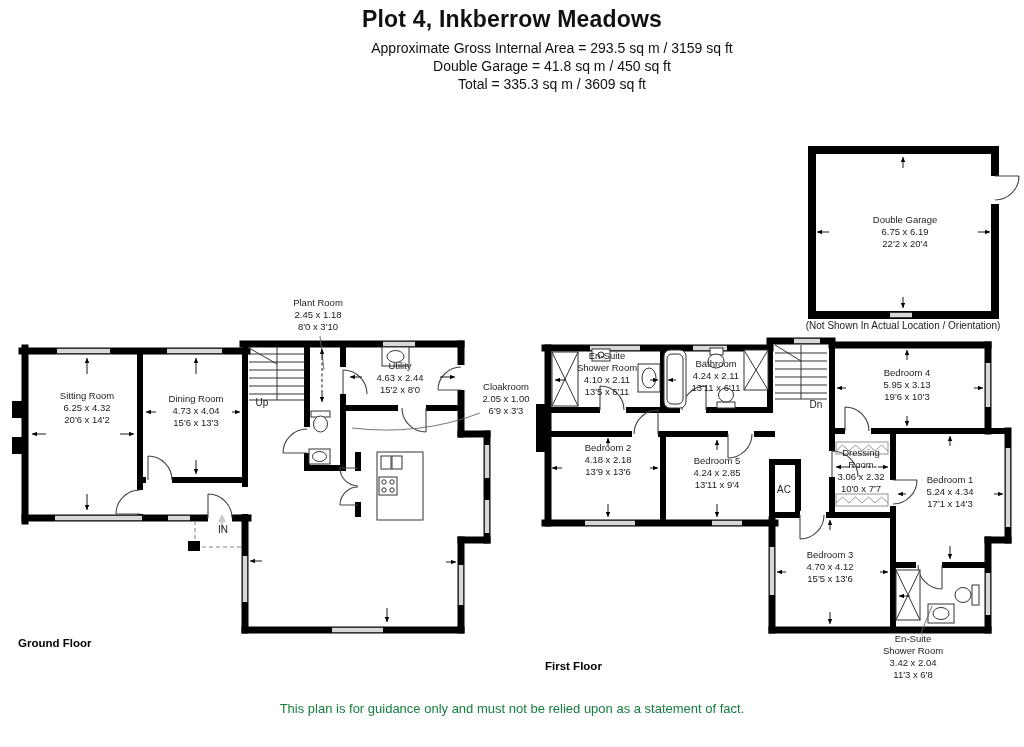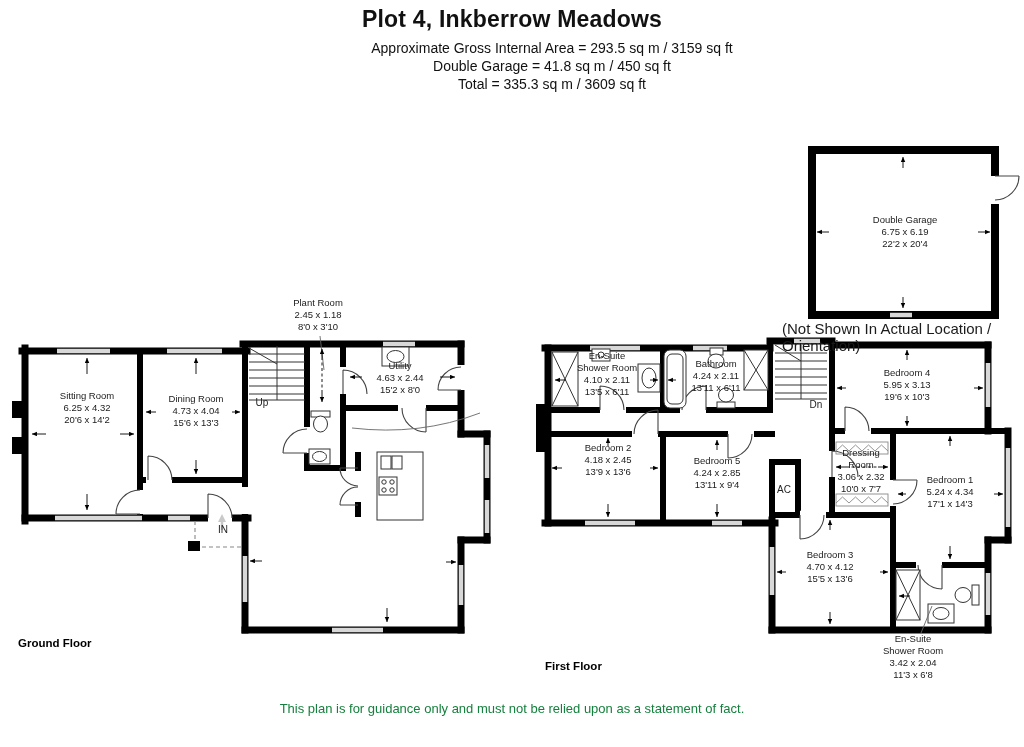--- a/index.html
+++ b/index.html
@@ -5,21 +5,21 @@
   html,body{margin:0;padding:0;background:#fff;}
   #stage{position:relative;width:1024px;height:747px;background:#ffffff;overflow:hidden;
          font-family:"Liberation Sans", sans-serif;color:#111;}
   svg{position:absolute;left:0;top:0;}
   .title{position:absolute;top:6px;left:0;width:100%;text-align:center;
          font-size:23px;font-weight:bold;letter-spacing:0.2px;}
   .sub{position:absolute;left:8px;width:100%;text-align:center;font-size:14px;margin-left:32px;}
   .lbl{position:absolute;font-size:9.5px;line-height:12px;text-align:center;color:#1b1b1b;}
   .tag{position:absolute;font-size:10px;line-height:11px;text-align:center;color:#222;}
   .floor-label{position:absolute;font-size:11.5px;font-weight:bold;color:#000;}
-  .note{position:absolute;font-size:15px;color:#1b1b1b;}
+  .note{position:absolute;font-size:10px;text-align:center;color:#1b1b1b;}
   .disclaimer{position:absolute;top:701px;left:0;width:100%;text-align:center;font-size:13px;color:#15803d;}
   .wall{stroke:#000;stroke-width:7;fill:none;stroke-linecap:square;}
   .wall8{stroke:#000;stroke-width:8;fill:none;stroke-linecap:square;}
   .iwall{stroke:#000;stroke-width:6;fill:none;stroke-linecap:square;}
   .open{stroke:#fff;stroke-width:8.5;fill:none;stroke-linecap:butt;}
   .win{stroke:#d8d8d8;stroke-width:4.5;fill:none;stroke-linecap:butt;}
   .door{stroke:#444;stroke-width:1.1;fill:none;}
   .thin{stroke:#333;stroke-width:1;fill:none;}
   .fix{stroke:#333;stroke-width:1;fill:#fff;}
   .dim{stroke:#000;stroke-width:0.9;fill:none;}
@@ -324,20 +324,25 @@
   <div class="lbl" style="left:270px;top:297px;width:96px;">
     <div>Plant Room</div>
     <div>2.45 x 1.18</div>
     <div>8'0 x 3'10</div>
   </div>
   <div class="lbl" style="left:352px;top:360px;width:96px;">
     <div>Utility</div>
     <div>4.63 x 2.44</div>
     <div>15'2 x 8'0</div>
   </div>
+  <div class="lbl" style="left:460px;top:381px;width:92px;">
+    <div>Cloakroom</div>
+    <div>2.05 x 1.00</div>
+    <div>6'9 x 3'3</div>
+  </div>
   <div class="tag" style="left:246px;top:397px;width:32px;">Up</div>
   <div class="tag" style="left:208px;top:524px;width:30px;">IN</div>
   <div class="floor-label" style="left:18px;top:637px;">Ground Floor</div>
 
   <div class="lbl" style="left:557px;top:350px;width:100px;">
     <div>En-Suite</div>
     <div>Shower Room</div>
     <div>4.10 x 2.11</div>
     <div>13'5 x 6'11</div>
   </div>
@@ -346,21 +351,21 @@
     <div>4.24 x 2.11</div>
     <div>13'11 x 6'11</div>
   </div>
   <div class="lbl" style="left:857px;top:367px;width:100px;">
     <div>Bedroom 4</div>
     <div>5.95 x 3.13</div>
     <div>19'6 x 10'3</div>
   </div>
   <div class="lbl" style="left:558px;top:442px;width:100px;">
     <div>Bedroom 2</div>
-    <div>4.18 x 2.45</div>
+    <div>4.18 x 2.18</div>
     <div>13'9 x 13'6</div>
   </div>
   <div class="lbl" style="left:667px;top:455px;width:100px;">
     <div>Bedroom 5</div>
     <div>4.24 x 2.85</div>
     <div>13'11 x 9'4</div>
   </div>
   <div class="lbl" style="left:821px;top:447px;width:80px;">
     <div>Dressing</div>
     <div>Room</div>

